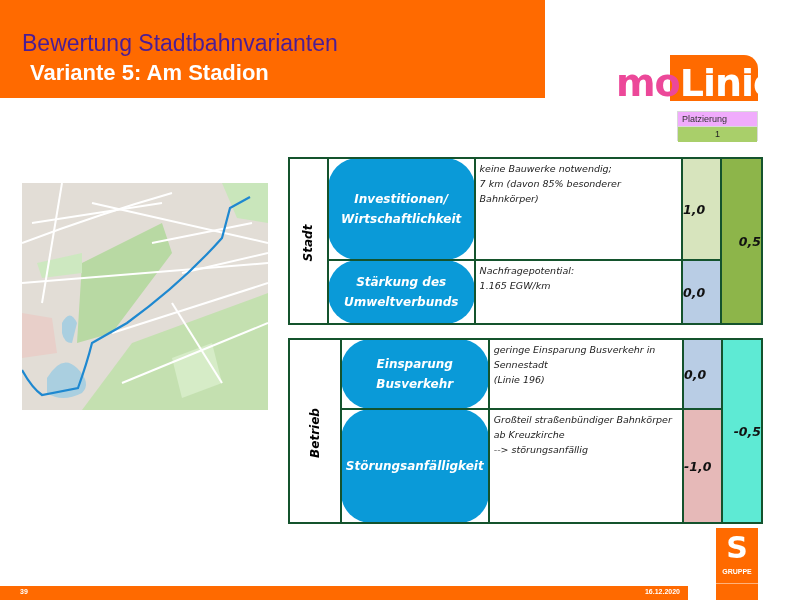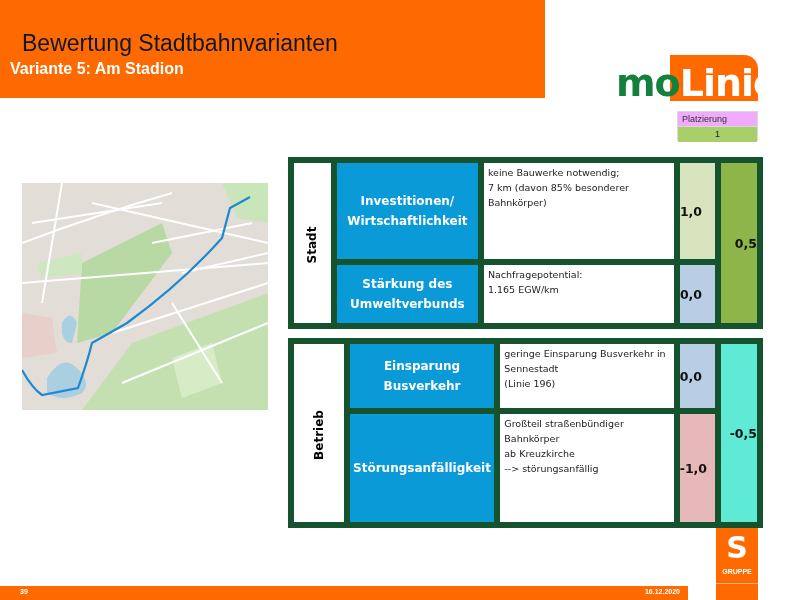--- a/index.html
+++ b/index.html
@@ -1,33 +1,33 @@
 <!DOCTYPE html>
 <html><head>
 <meta charset="utf-8">
 <style>
   html,body{margin:0;padding:0;}
   body{width:800px;height:600px;position:relative;overflow:hidden;background:#ffffff;font-family:"Liberation Sans",sans-serif;}
   .header{position:absolute;left:0;top:0;width:545px;height:98px;background:#ff6a00;}
-  .header .t1{position:absolute;left:22px;top:30px;font-size:23px;color:#0f172a;font-weight:normal;white-space:nowrap;}
-  .header .t2{position:absolute;left:10px;top:60px;font-size:16px;color:#ffffff;font-weight:bold;white-space:nowrap;}
+  .header .t1{position:absolute;left:22px;top:30px;font-size:23px;color:#4c1d95;font-weight:normal;white-space:nowrap;}
+  .header .t2{position:absolute;left:30px;top:60px;font-size:22px;color:#ffffff;font-weight:bold;white-space:nowrap;}
   .logo{position:absolute;left:612px;top:55px;width:150px;height:46px;}
   .logo .orange{position:absolute;left:58px;top:0;width:88px;height:46px;background:#ff6a00;border-top-right-radius:14px;}
   .logo .txt{position:absolute;left:4px;top:6px;font-size:38px;font-weight:bold;letter-spacing:-1px;font-family:"DejaVu Sans",sans-serif;}
-  .logo .mo{color:#15803d;}
+  .logo .mo{color:#ec4899;}
   .logo .biel{color:#ffffff;}
   .rank{position:absolute;left:677px;top:111px;width:81px;height:30px;border:1px solid #d9d9d9;box-sizing:border-box;font-size:9px;}
   .rank .h{height:14px;line-height:14px;padding-left:4px;color:#333;background:#f0abfc;border-bottom:1px solid #d9d9d9;}
   .rank .v{height:15px;line-height:15px;text-align:center;background:#a9cf6a;color:#222;}
   .map{position:absolute;left:22px;top:183px;width:246px;height:227px;background:#e3dfda;overflow:hidden;}
   table.eval{position:absolute;border-collapse:collapse;font-family:"DejaVu Sans",sans-serif;}
-  table.eval td{border:6px solid #14532d;padding:0;vertical-align:middle;}
+  table.eval td{border:2px solid #14532d;padding:0;vertical-align:middle;font-style:italic;}
   .grp{width:31px;background:#fff;text-align:center;}
   .grp span{display:inline-block;transform:rotate(-90deg);font-weight:bold;font-size:12px;color:#000;white-space:nowrap;}
-  .crit{width:148px;background:#0a9ad8;color:#ffffff;font-weight:bold;font-size:12px;text-align:center;line-height:20px;}
+  .crit{width:148px;background:#0a9ad8;color:#ffffff;font-weight:bold;font-size:12px;text-align:center;line-height:20px;border-radius:30px;}
   .desc{width:211px;background:#fff;font-size:9.5px;color:#222;vertical-align:top !important;padding:2px 4px !important;line-height:15px;white-space:pre-line;}
   .score{width:39px;text-align:left;font-weight:bold;font-size:12.5px;color:#111;}
   .total{width:41px;text-align:right;font-weight:bold;font-size:12.5px;color:#111;}
   .footer{position:absolute;left:0;top:586px;width:688px;height:14px;background:#ff6a00;}
   .footer .pg{position:absolute;left:20px;top:2px;font-size:7px;color:#fff;font-weight:bold;}
   .footer .dt{position:absolute;right:8px;top:2px;font-size:7px;color:#fff;font-weight:bold;}
   .sgrp{position:absolute;left:716px;top:528px;width:42px;height:72px;background:#ff6a00;}
   .sgrp .s{position:absolute;left:0;top:2px;width:42px;text-align:center;font-size:30px;font-weight:bold;color:#fff;font-family:"DejaVu Sans",sans-serif;}
   .sgrp .g{position:absolute;left:0;top:40px;width:42px;text-align:center;font-size:7px;color:#fff;font-weight:bold;}
   .sgrp .line{position:absolute;left:0;top:55px;width:42px;height:1px;background:#ffb27a;}

